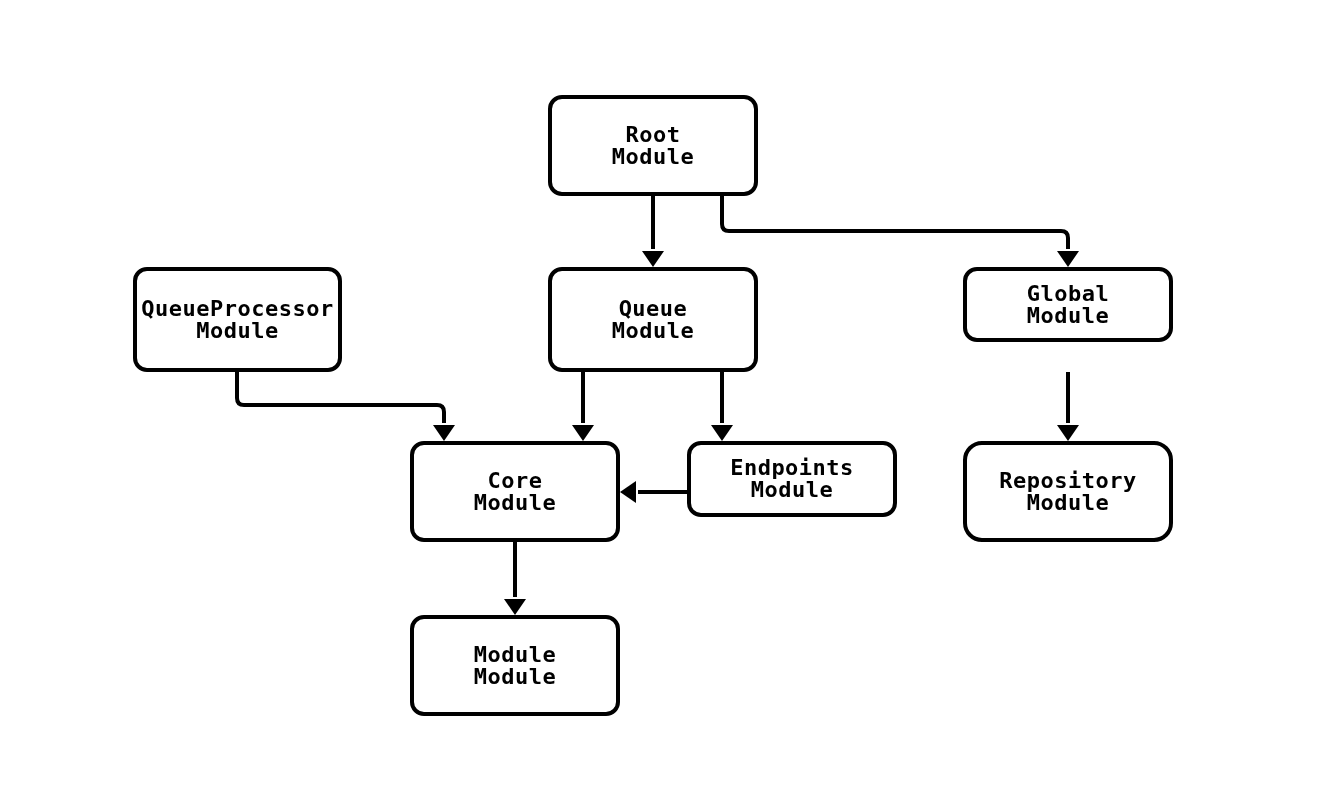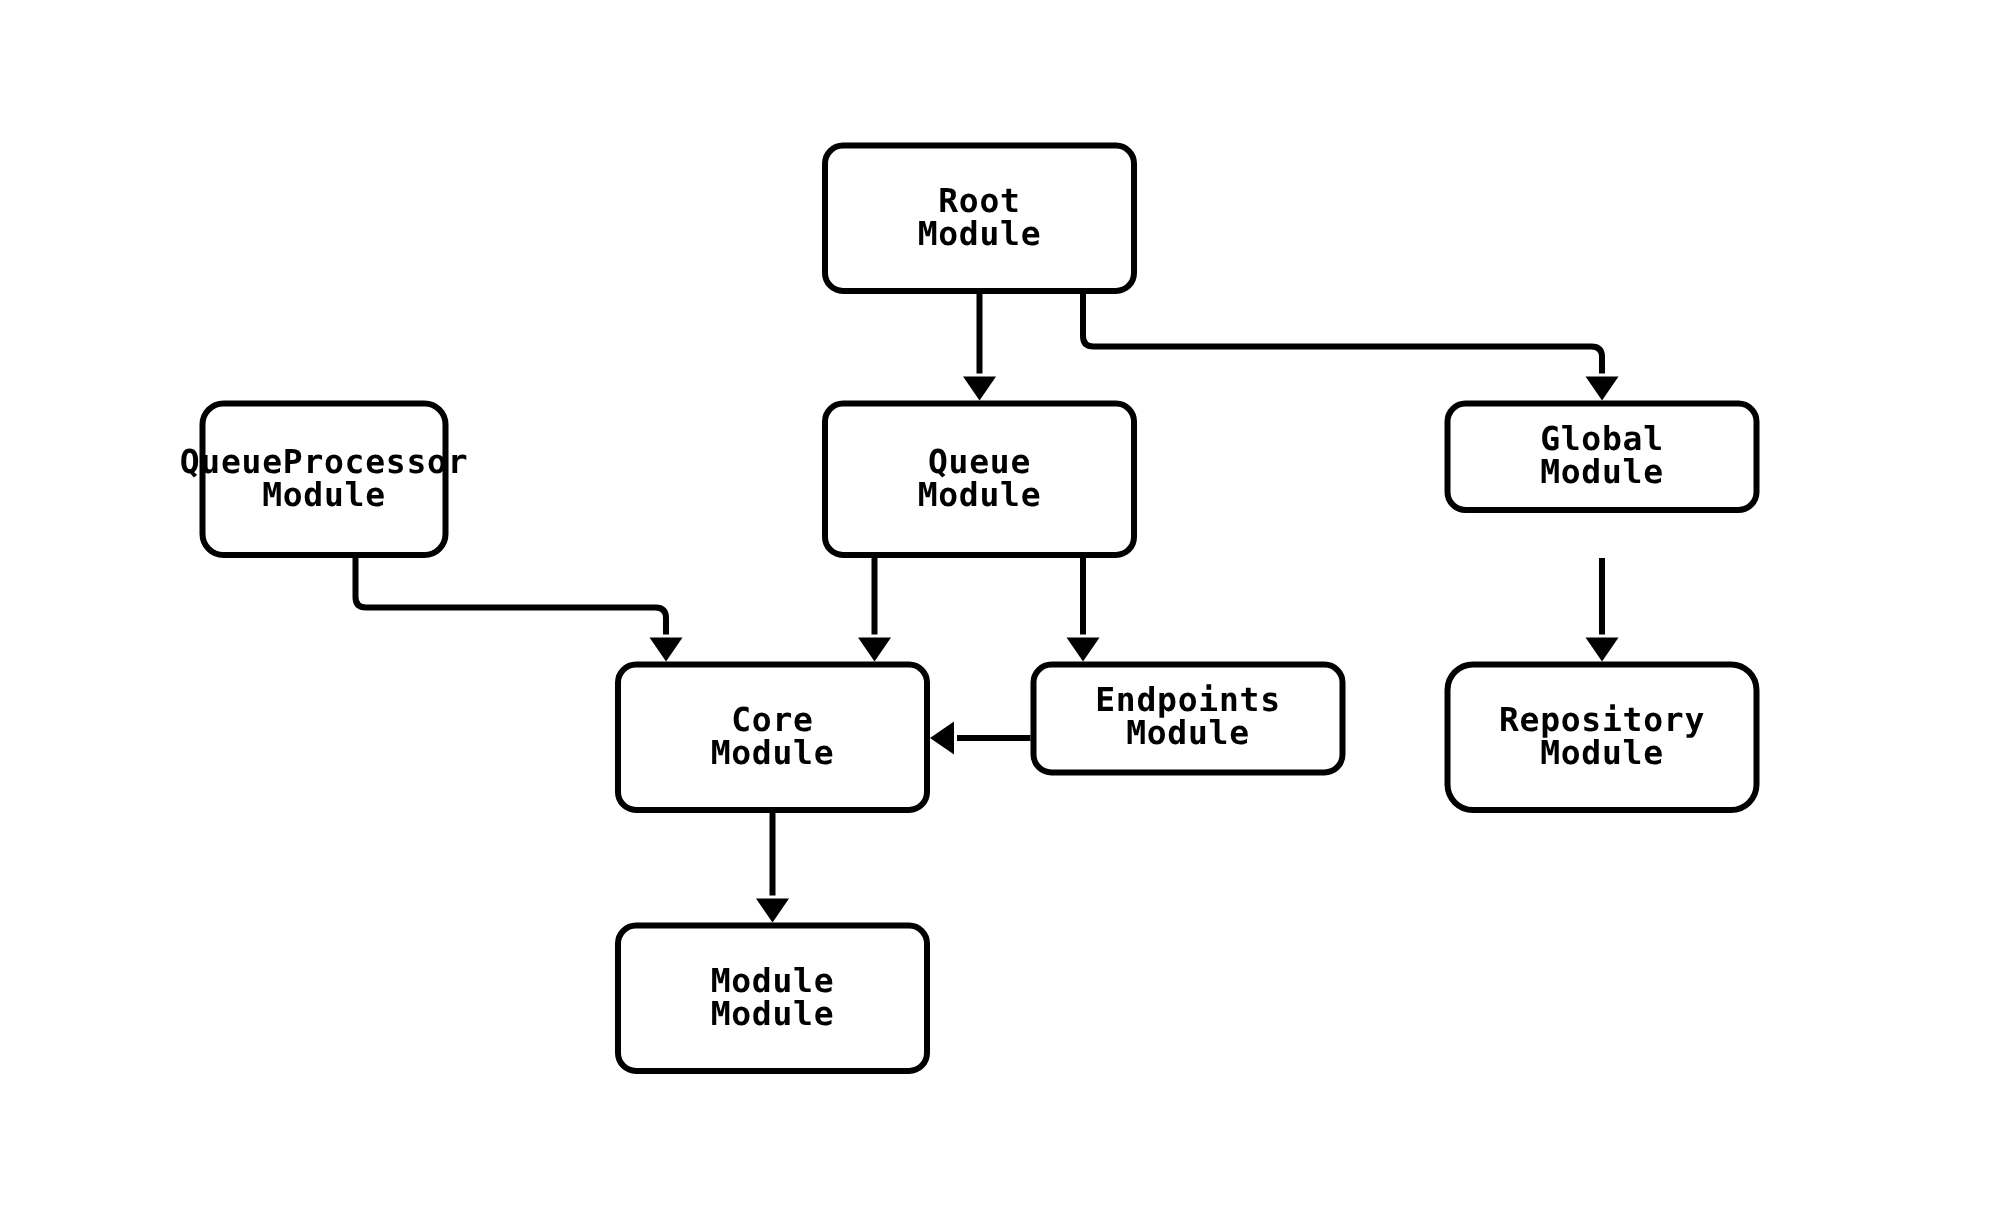--- a/index.html
+++ b/index.html
@@ -78,21 +78,21 @@
       <polygon points="620,492 636,481 636,503" fill="#000000" stroke="none"></polygon>
       <polygon points="1068,441 1057,425 1079,425" fill="#000000" stroke="none"></polygon>
       <polygon points="515,615 504,599 526,599" fill="#000000" stroke="none"></polygon>
     </svg>
 
   <div id="node-layer">
       <div class="node" style="left: 548px; top: 95px; width: 210px; height: 101px; border-color: rgb(0, 0, 0); border-width: 4px;">
         <div class="node-line" style="color: rgb(0, 0, 0);">Root</div>
         <div class="node-line" style="color: rgb(0, 0, 0);">Module</div>
       </div>
-      <div class="node" style="left: 133px; top: 267px; width: 166px; height: 105px; border-color: rgb(0, 0, 0); border-width: 4px; border-radius: 16px;">
+      <div class="node" style="left: 133px; top: 267px; width: 209px; height: 105px; border-color: rgb(0, 0, 0); border-width: 4px;">
         <div class="node-line" style="color: rgb(0, 0, 0);">QueueProcessor</div>
         <div class="node-line" style="color: rgb(0, 0, 0);">Module</div>
       </div>
       <div class="node" style="left: 548px; top: 267px; width: 210px; height: 105px; border-color: rgb(0, 0, 0); border-width: 4px;">
         <div class="node-line" style="color: rgb(0, 0, 0);">Queue</div>
         <div class="node-line" style="color: rgb(0, 0, 0);">Module</div>
       </div>
       <div class="node" style="left: 963px; top: 267px; width: 210px; height: 75px; border-color: rgb(0, 0, 0); border-width: 4px;">
         <div class="node-line" style="color: rgb(0, 0, 0);">Global</div>
         <div class="node-line" style="color: rgb(0, 0, 0);">Module</div>

